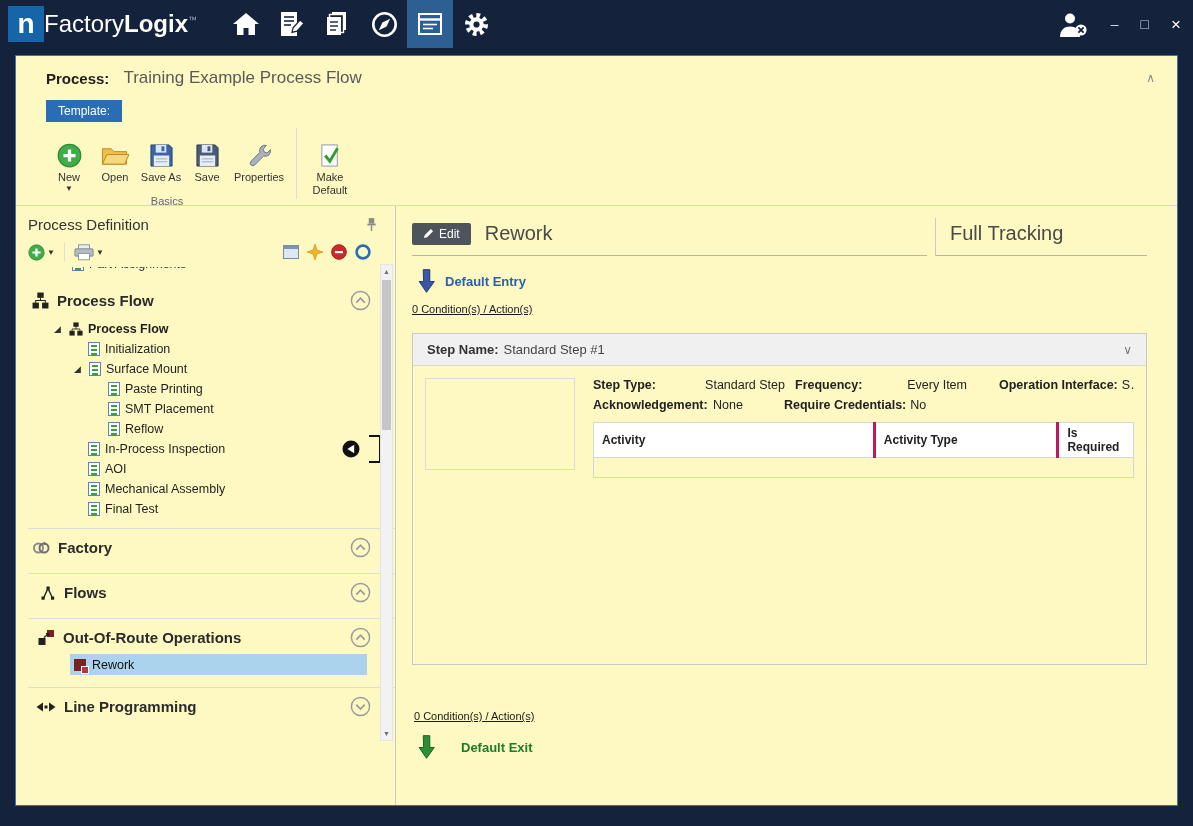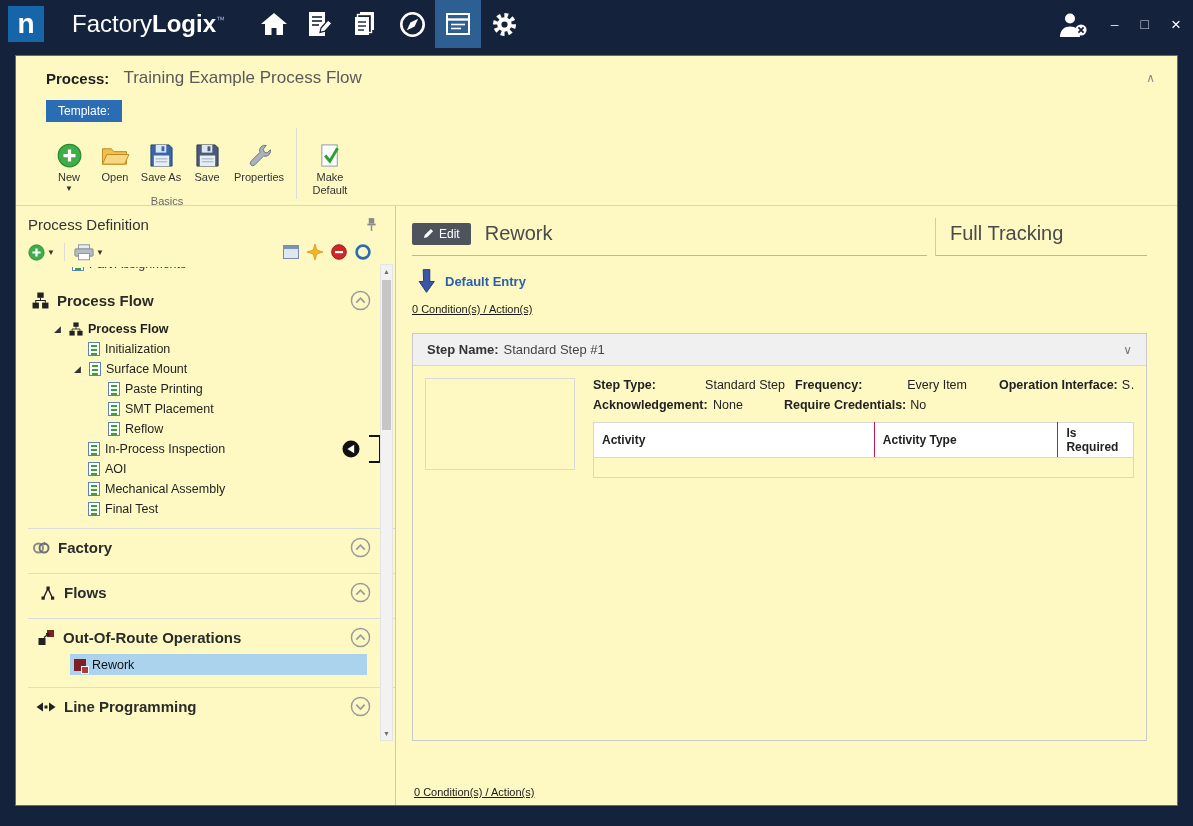--- a/index.html
+++ b/index.html
@@ -3,21 +3,21 @@
 <meta charset="utf-8">
 <style>
   *{box-sizing:border-box;margin:0;padding:0;font-family:"Liberation Sans",sans-serif}
   html,body{width:1193px;height:826px;overflow:hidden}
   body{background:#14223c}
 
   
   .titlebar{height:48px;display:flex;align-items:center;padding:0 12px 0 8px}
   .logo{width:36px;height:36px;background:#1565a8;color:#fff;font-weight:bold;font-size:28px;
         display:flex;align-items:center;justify-content:center;flex:none}
-  .brand{color:#fff;font-size:24px;margin-left:28px;white-space:nowrap}
+  .brand{color:#fff;font-size:24px;margin-left:0;white-space:nowrap}
   .brand .f{font-weight:400}.brand .l{font-weight:700}
   .tm{font-size:9px;color:#9fb0c4;vertical-align:super}
   .tb-icons{display:flex;margin-left:26px;align-items:center;height:48px}
   .tb-icon{width:46px;height:48px;display:flex;align-items:center;justify-content:center;cursor:pointer}
   .tb-icon.selected{background:#2d5f93}
   .tb-right{margin-left:auto;display:flex;align-items:center;gap:22px}
   .winbtn{color:#cfd6de;font-size:14px;cursor:pointer;line-height:1}
   .winbtn.close{font-size:17px;color:#fff}
 
   
@@ -96,37 +96,37 @@
             display:flex;align-items:center;gap:5px}
   .rp-title{font-size:20px;color:#4a4a4a}
   .rp-tracking{width:212px;margin-left:8px;border-left:1px solid #c9c9c9;border-bottom:1px solid #b5b5b5;
                padding:4px 0 10px 14px;font-size:20px;color:#4a4a4a;display:flex;align-items:center}
 
   .entry-row{display:flex;align-items:center;gap:10px;margin-top:12px;padding-left:6px}
   .entry-label{font-size:13px;font-weight:bold;color:#2b5fad}
   .exit-label{font-size:13px;font-weight:bold;color:#1d7c28}
   .cond-link{display:inline-block;margin-top:9px;font-size:11px;color:#1a1a1a;text-decoration:underline;cursor:pointer}
 
-  .step-card{margin-top:16px;border:1px solid #c9c9c9;height:408px;display:flex;flex-direction:column}
+  .step-card{margin-top:16px;border:1px solid #c9c9c9;height:332px;display:flex;flex-direction:column}
   .card-header{background:#f0f0f0;border-bottom:1px solid #d8d8d8;padding:8px 14px;font-size:13px;color:#333;
                display:flex;align-items:center;cursor:pointer;flex:none}
   .card-header .hv{margin-left:5px;color:#444}
   .card-chevron{margin-left:auto;color:#777;font-size:12px}
   .card-body{padding:12px 12px 0 12px;display:flex;gap:18px;flex:1;min-height:0}
   .img-box{width:150px;height:92px;border:1px solid #d9d9d9;flex:none;cursor:pointer}
   .fields-col{flex:1;min-width:0}
   .frow{display:flex;align-items:baseline;font-size:12.5px;color:#222;margin-bottom:6px;white-space:nowrap}
   .flbl{font-weight:bold}
   .w88{width:92px}.w100{width:100px;text-align:right}.w78{width:84px;margin-left:10px}.w88r{width:88px;text-align:right}
   .wop{margin-left:32px}.vop{margin-left:4px;overflow:hidden;text-overflow:ellipsis;flex:1;min-width:0}
   .w120{width:120px}.w68{width:71px}.w128{margin-left:0}
   .vn{margin-left:4px}
   .act-table{width:100%;border-collapse:collapse;margin-top:10px;border:1px solid #d6d6d6}
   .act-table th{font-size:12px;font-weight:bold;color:#222;text-align:left;padding:3px 8px;
-                border-right:1px solid #be185d;border-bottom:1px solid #d6d6d6;background:#fff}
+                border-right:3px solid #be185d;border-bottom:1px solid #d6d6d6;background:#fff}
   .act-table th:last-child{border-right:none}
   .act-table td{height:20px}
   .col-activity{width:52%}.col-type{width:34%}.col-req{width:14%}
 
   .exit-block{margin-top:36px;padding-left:2px}
   .exit-row{display:flex;align-items:center;gap:26px;margin-top:10px;padding-left:4px}
   svg{display:block}
 </style>
 </head>
 <body>

